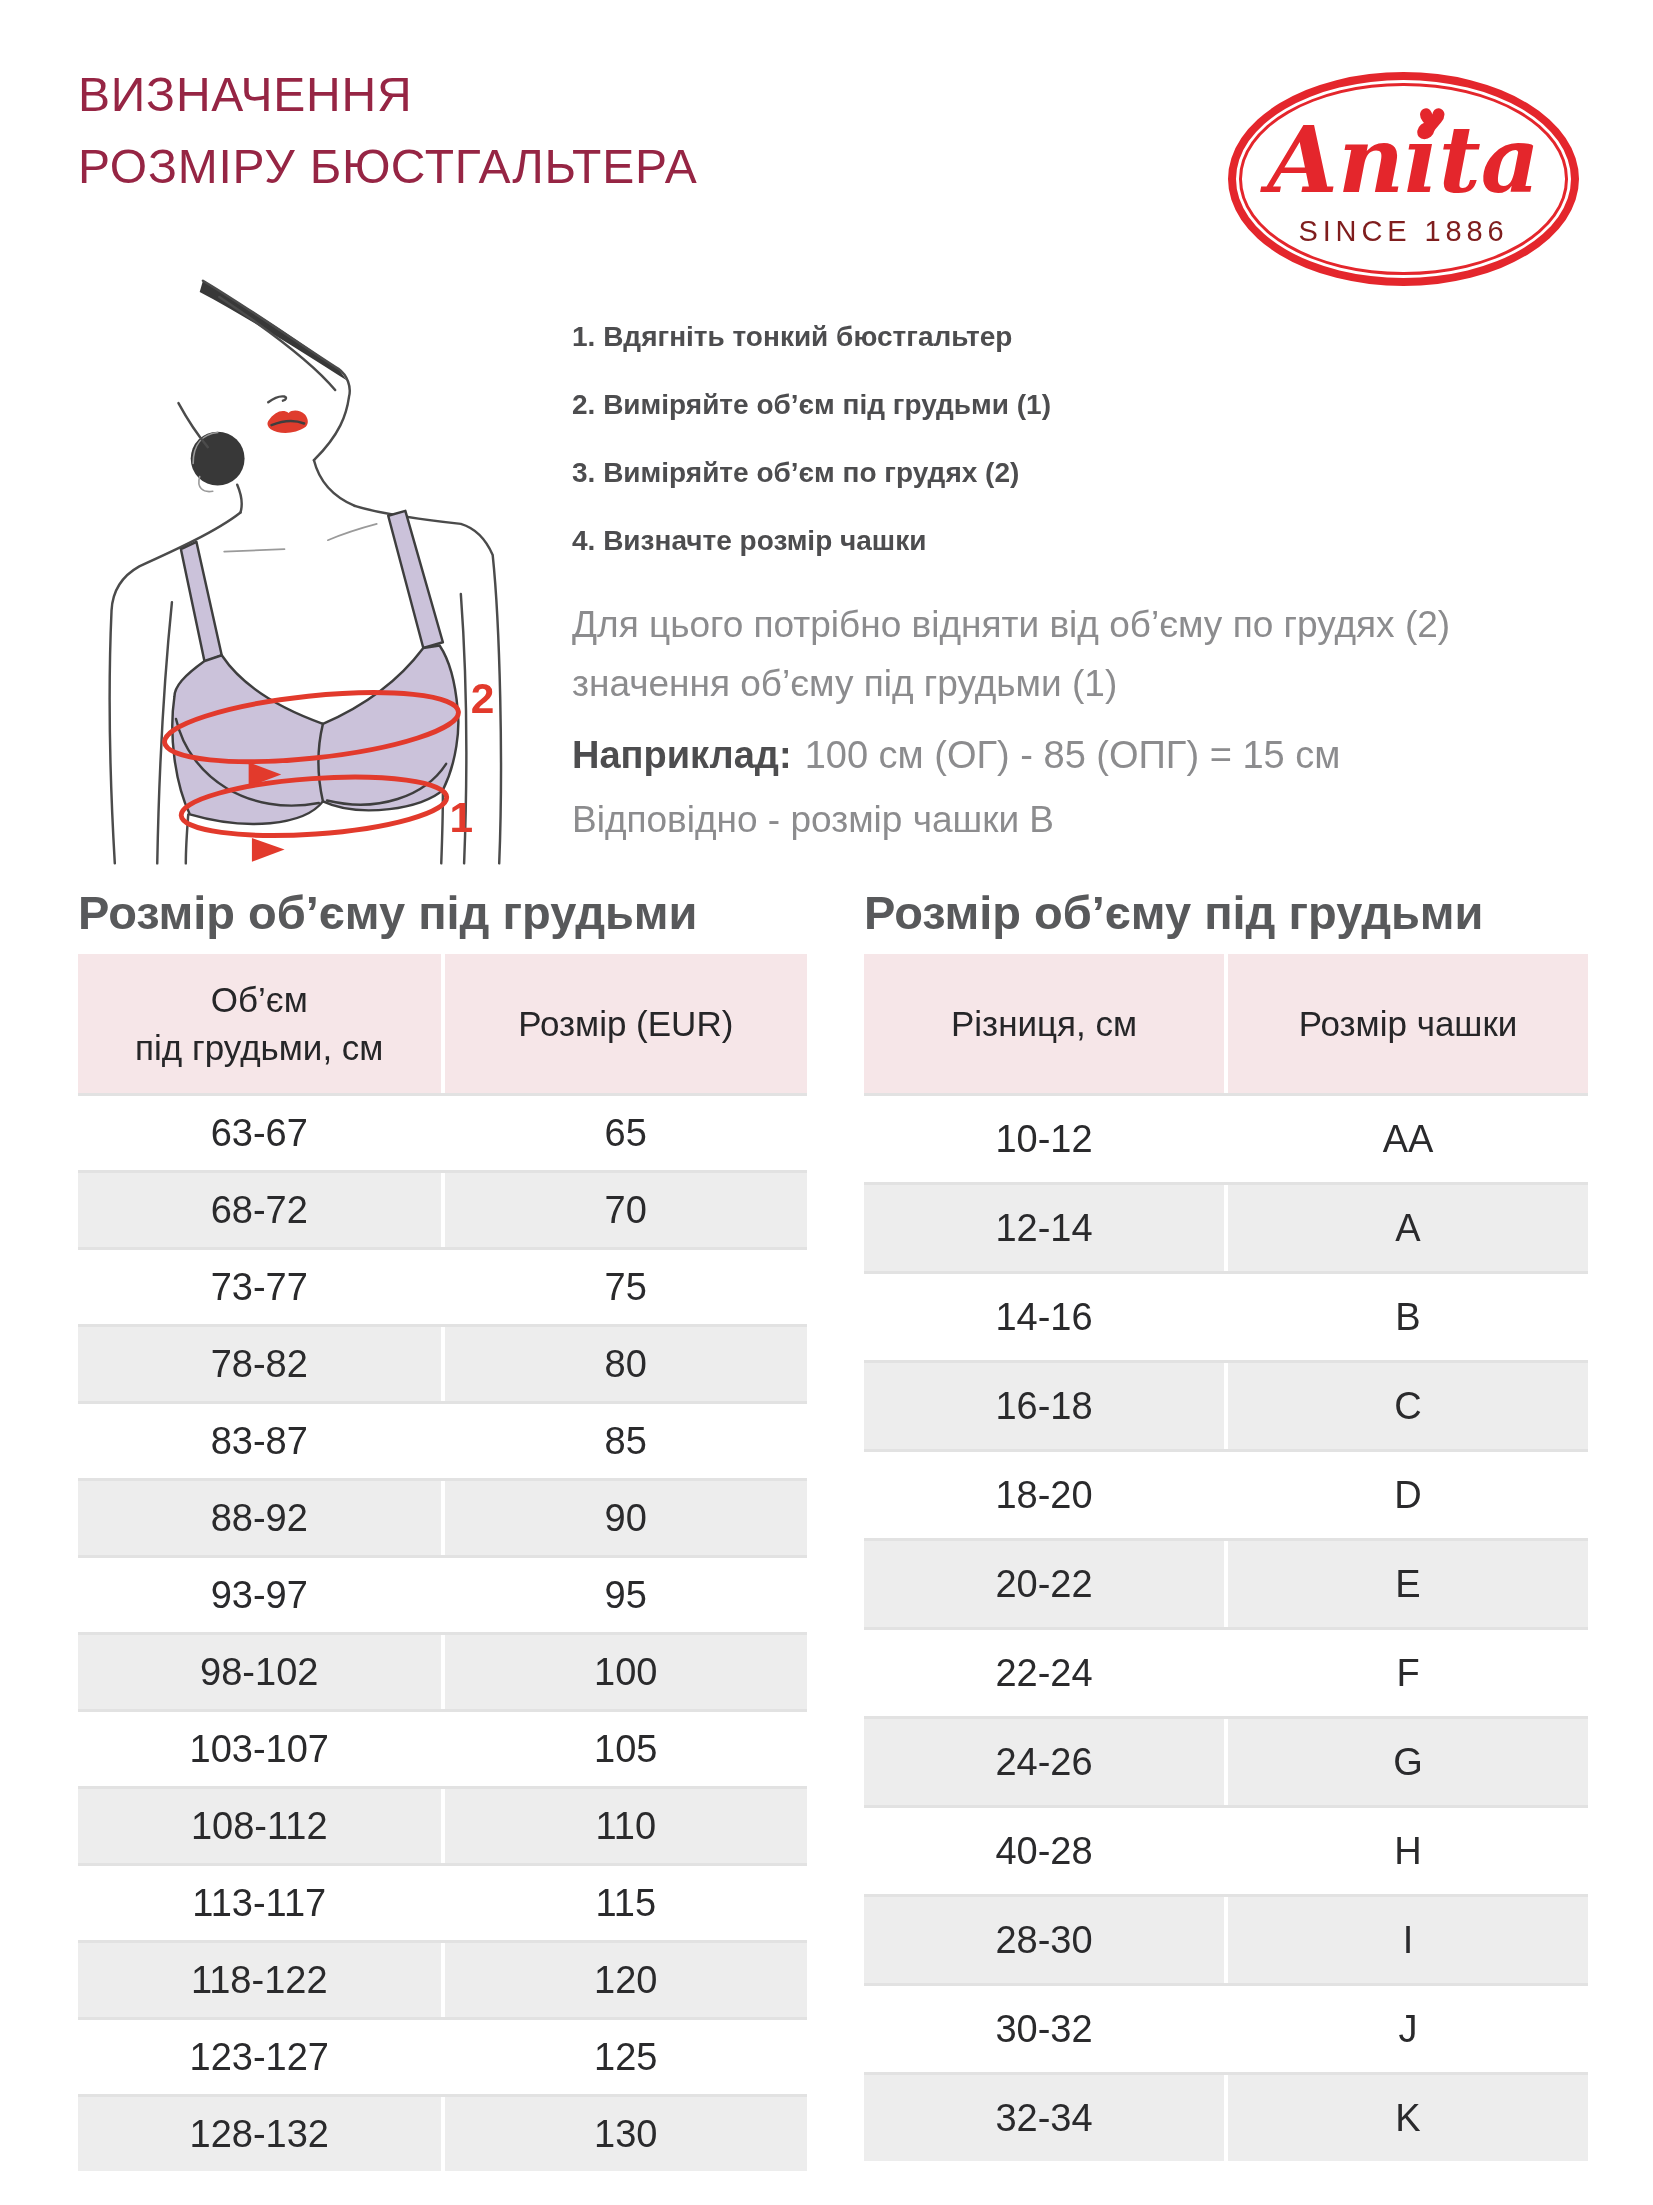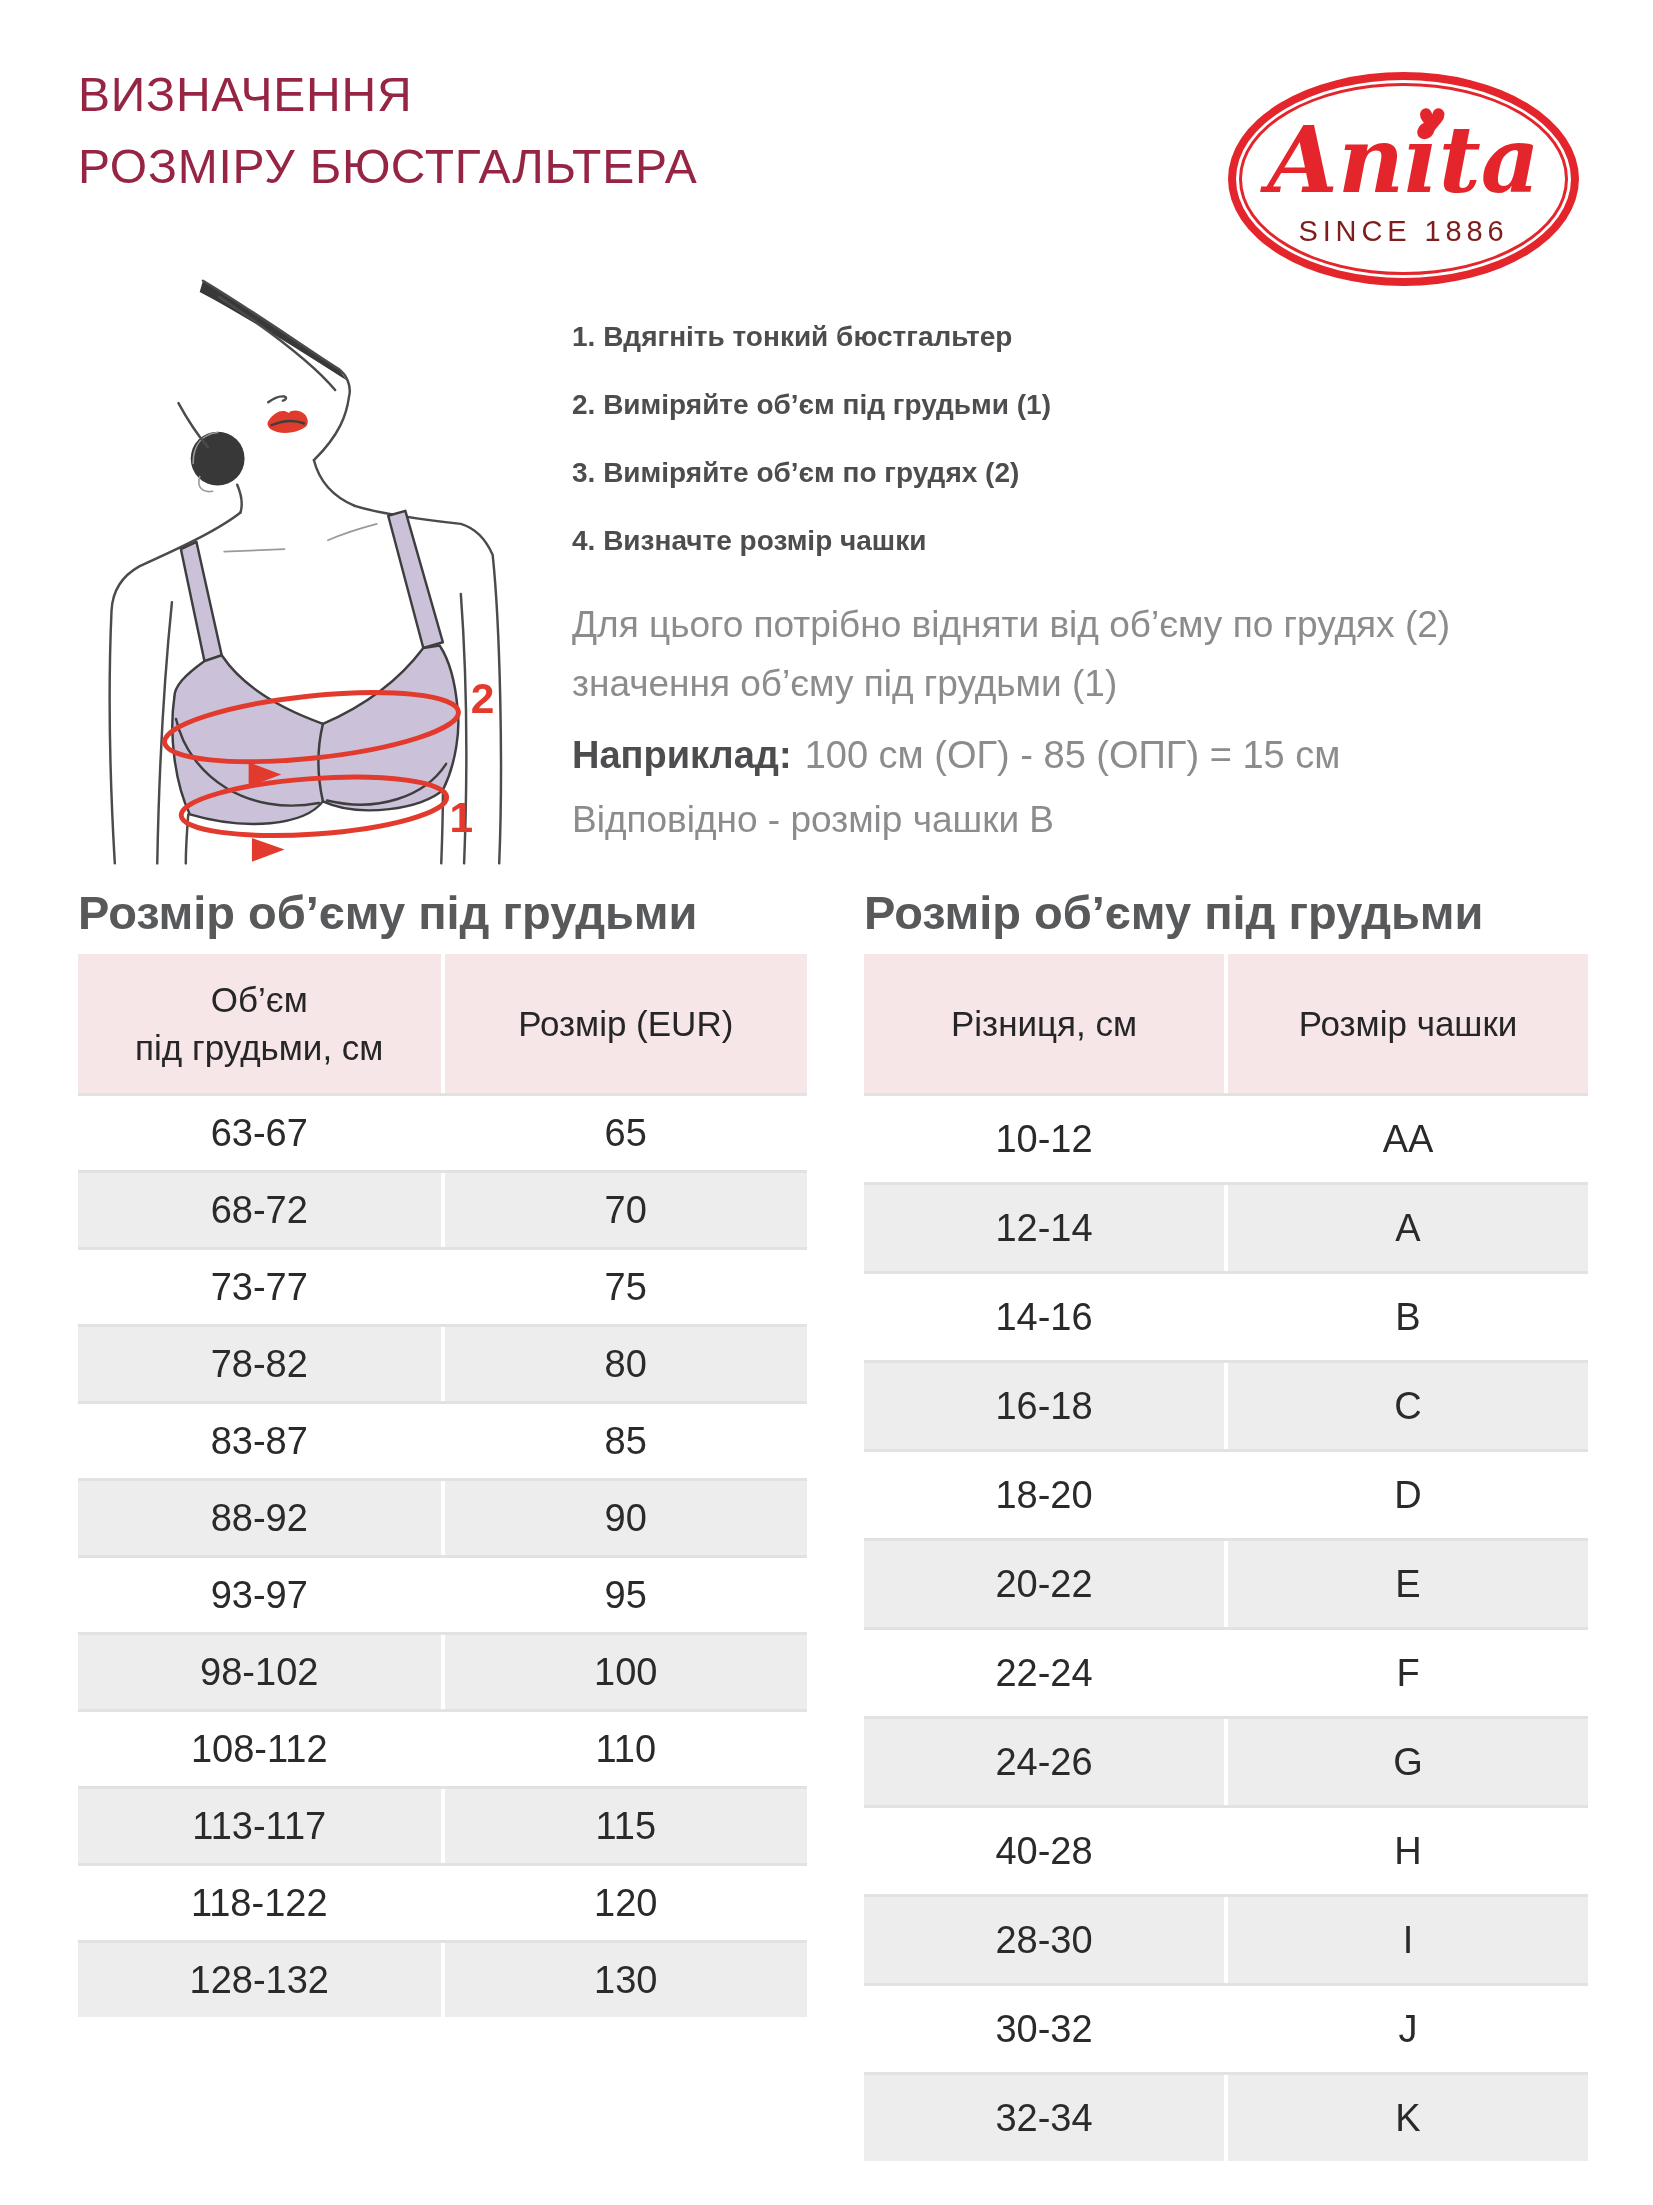--- a/index.html
+++ b/index.html
@@ -177,30 +177,38 @@
           </div>
           <div class="tr">
             <div class="td c1">93-97</div>
             <div class="td c2">95</div>
           </div>
           <div class="tr">
             <div class="td c1">98-102</div>
             <div class="td c2">100</div>
           </div>
           <div class="tr">
+            <div class="td c1">103-107</div>
+            <div class="td c2">105</div>
+          </div>
+          <div class="tr">
             <div class="td c1">108-112</div>
             <div class="td c2">110</div>
           </div>
           <div class="tr">
             <div class="td c1">113-117</div>
             <div class="td c2">115</div>
           </div>
           <div class="tr">
             <div class="td c1">118-122</div>
             <div class="td c2">120</div>
+          </div>
+          <div class="tr">
+            <div class="td c1">123-127</div>
+            <div class="td c2">125</div>
           </div>
           <div class="tr">
             <div class="td c1">128-132</div>
             <div class="td c2">130</div>
           </div>
         </div>
     </div>
   </section>
 
   <section class="tblock cup">

